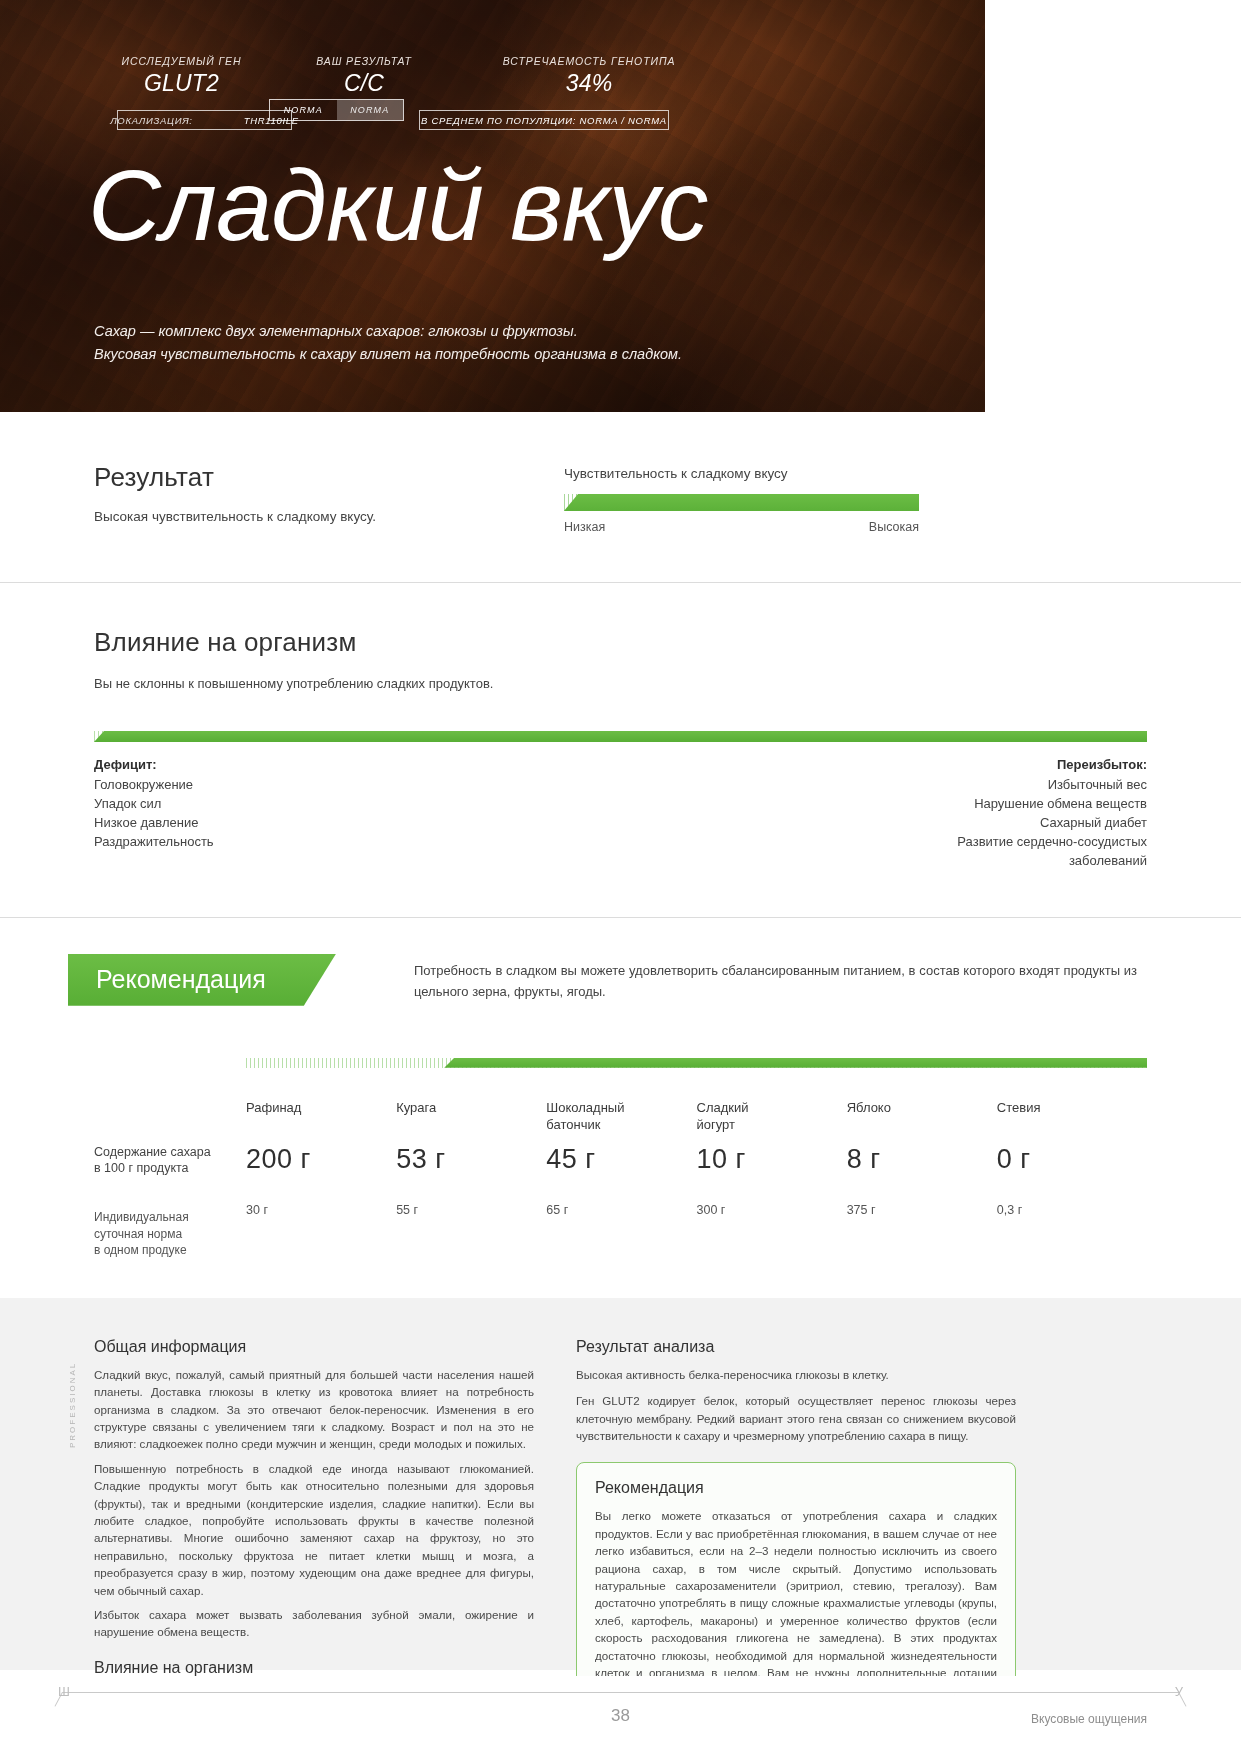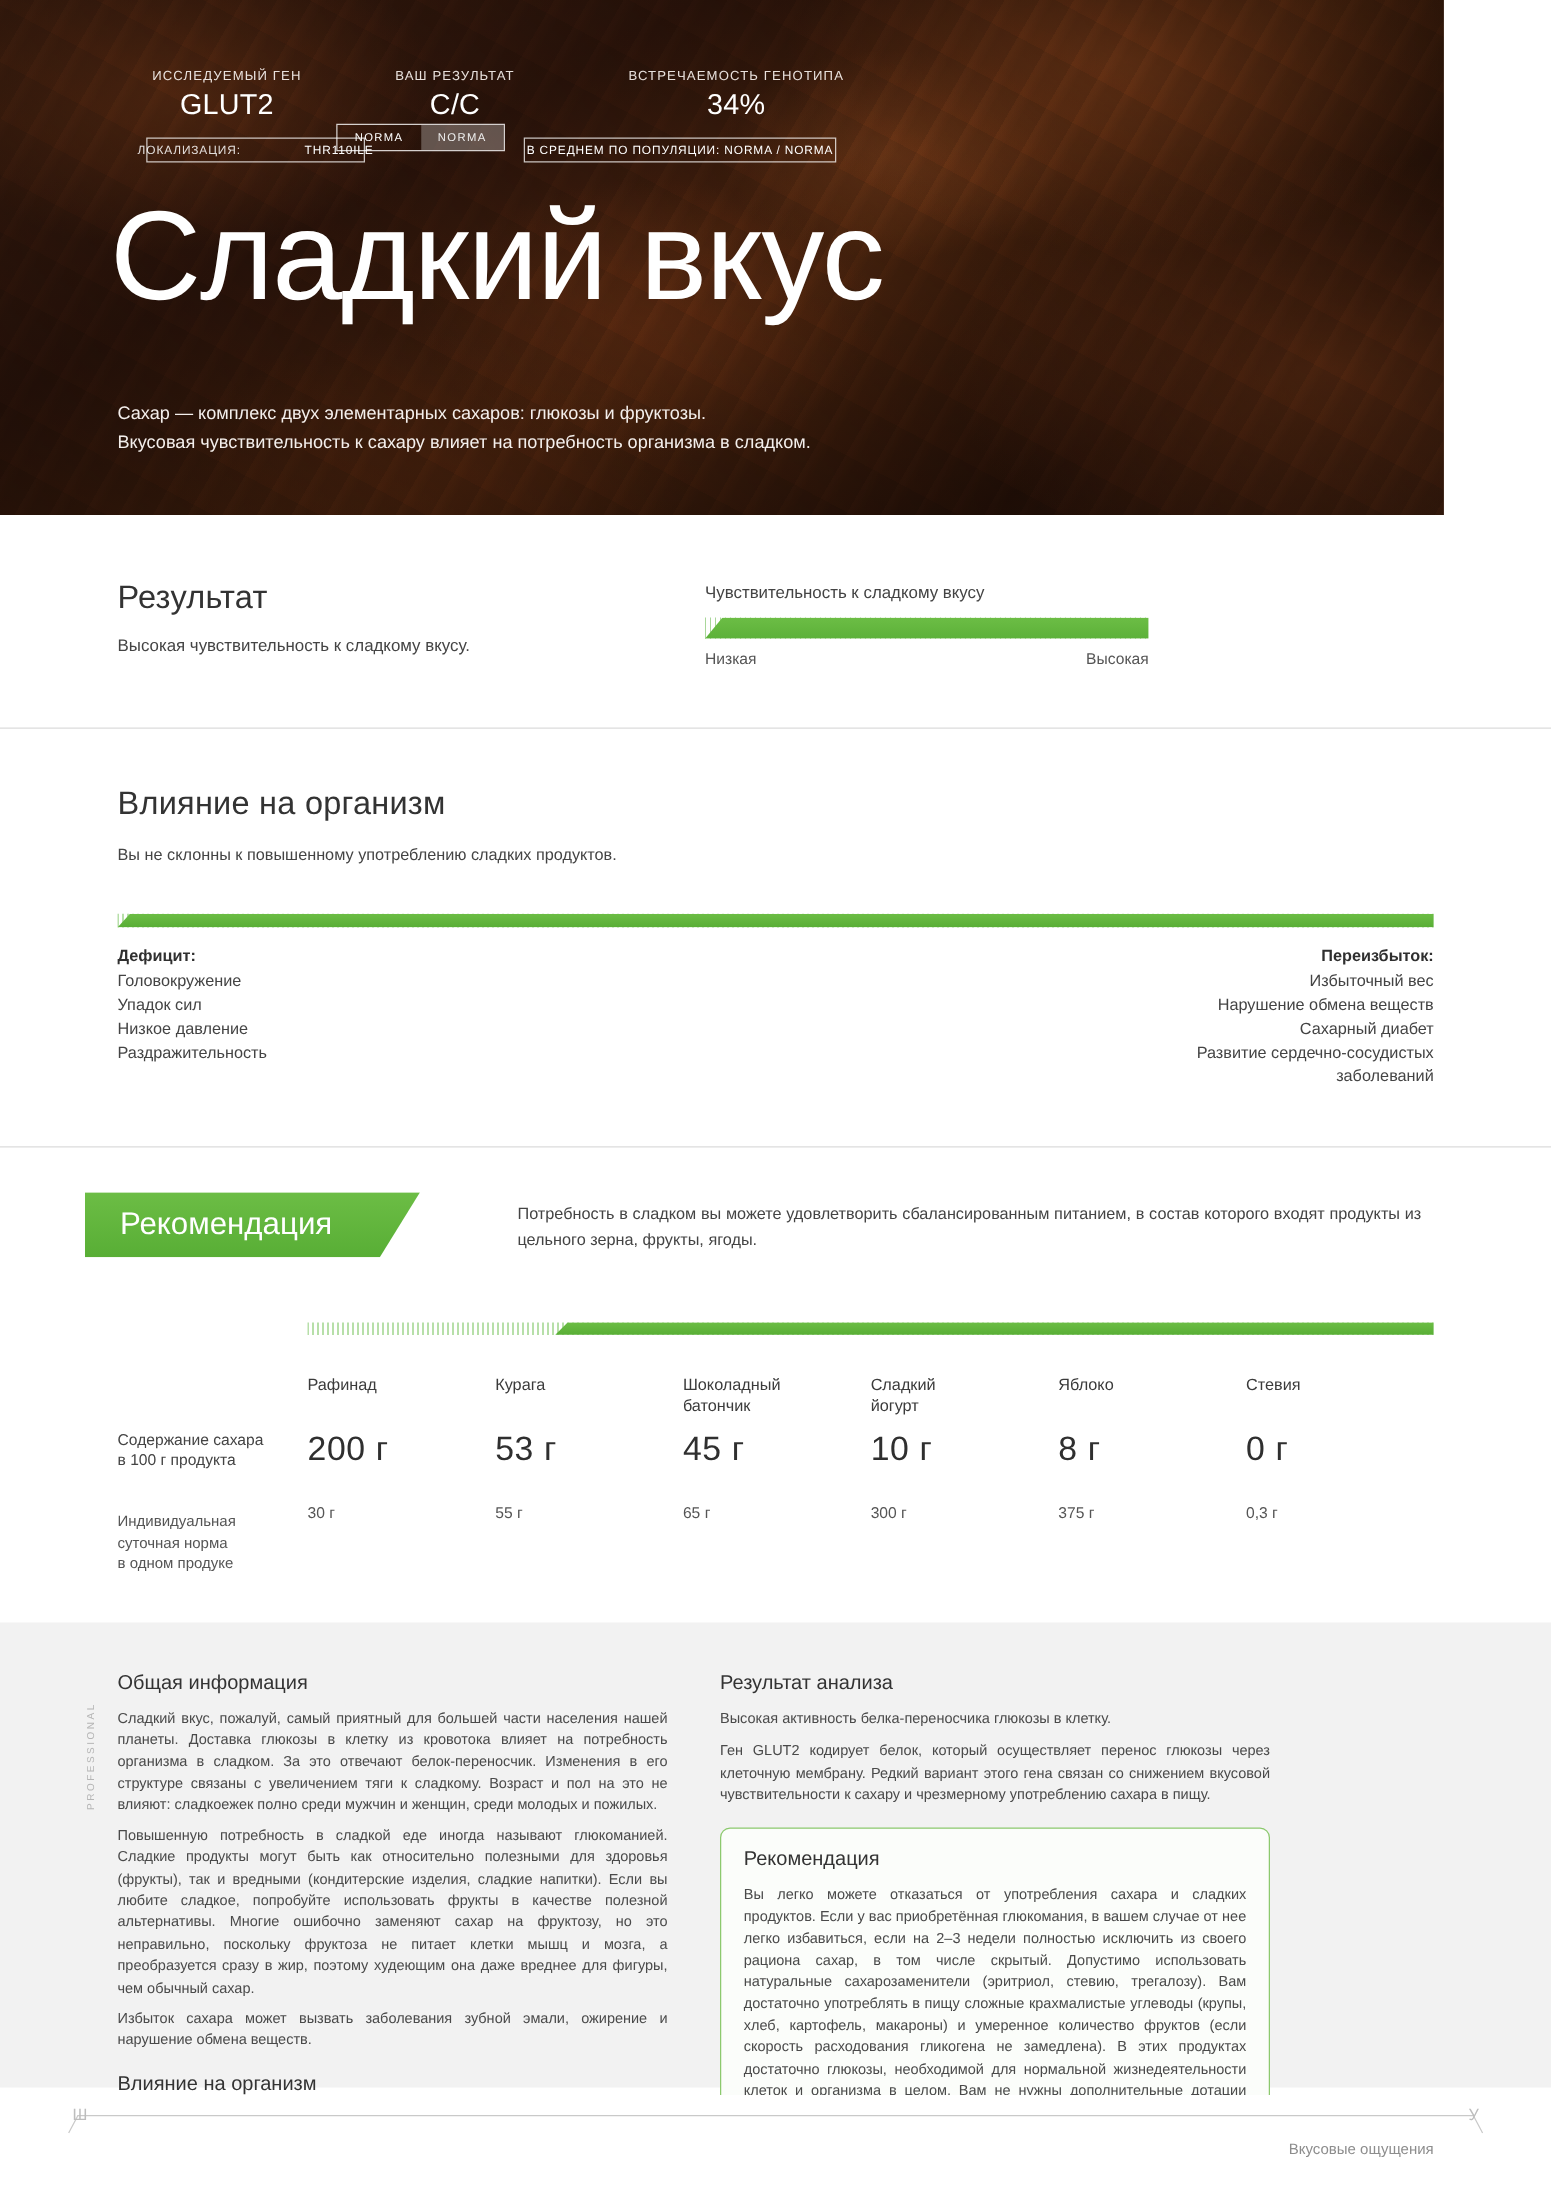--- a/index.html
+++ b/index.html
@@ -10,24 +10,25 @@
     color: #3a3a3a;
     width: 1241px;
     height: 1754px;
     position: relative;
     overflow: hidden;
   }
 
   
   .hero {
     position: relative;
-    width: 1155px;
+    width: 985px;
     height: 412px;
     overflow: hidden;
     background: #2a140b;
+    font-style: italic;
   }
   .hero-bg {
     position: absolute;
     inset: 0;
     background:
       radial-gradient(ellipse 300px 180px at 12% 18%, rgba(120,58,24,0.85), rgba(0,0,0,0) 70%),
       radial-gradient(ellipse 380px 210px at 78% 12%, rgba(146,72,30,0.75), rgba(0,0,0,0) 72%),
       radial-gradient(ellipse 260px 160px at 45% 62%, rgba(109,50,20,0.8), rgba(0,0,0,0) 70%),
       radial-gradient(ellipse 420px 240px at 92% 72%, rgba(131,63,26,0.7), rgba(0,0,0,0) 72%),
       radial-gradient(ellipse 300px 150px at 30% 90%, rgba(92,42,16,0.85), rgba(0,0,0,0) 70%),
@@ -501,14 +502,15 @@
         <div class="body-txt">Вы легко можете отказаться от употребления сахара и сладких продуктов. Если у вас приобретённая глюкомания, в вашем случае от нее легко избавиться, если на 2–3 недели полностью исключить из своего рациона сахар, в том числе скрытый. Допустимо использовать натуральные сахарозаменители (эритриол, стевию, трегалозу). Вам достаточно употреблять в пищу сложные крахмалистые углеводы (крупы, хлеб, картофель, макароны) и умеренное количество фруктов (если скорость расходования гликогена не замедлена). В этих продуктах достаточно глюкозы, необходимой для нормальной жизнедеятельности клеток и организма в целом. Вам не нужны дополнительные дотации глюкозы в виде сахара и сладостей.</div>
       </div>
     </div>
   </div>
 </div>
 
 <div class="footer">
   <div class="footer-line"></div>
   <div class="footer-mark-l">Ш</div>
   <div class="footer-mark-r">У</div>
+  <div class="footer-page">38</div>
   <div class="footer-right">Вкусовые ощущения</div>
 </div>
 
 </body></html>

